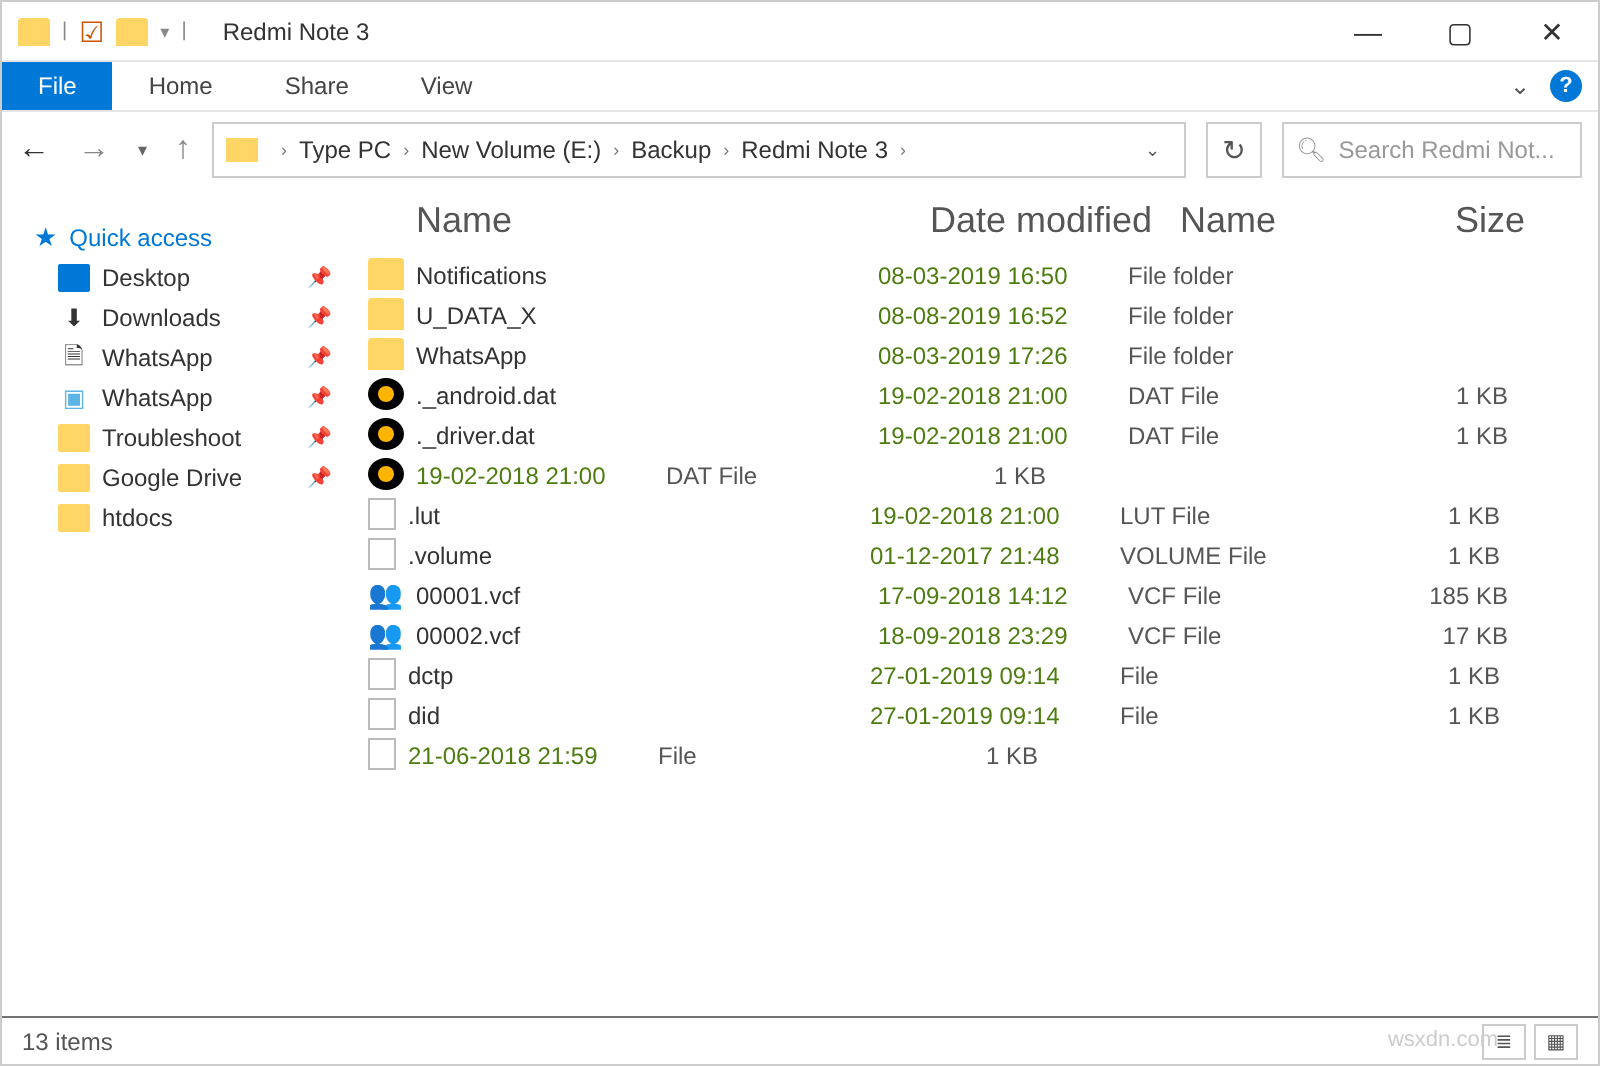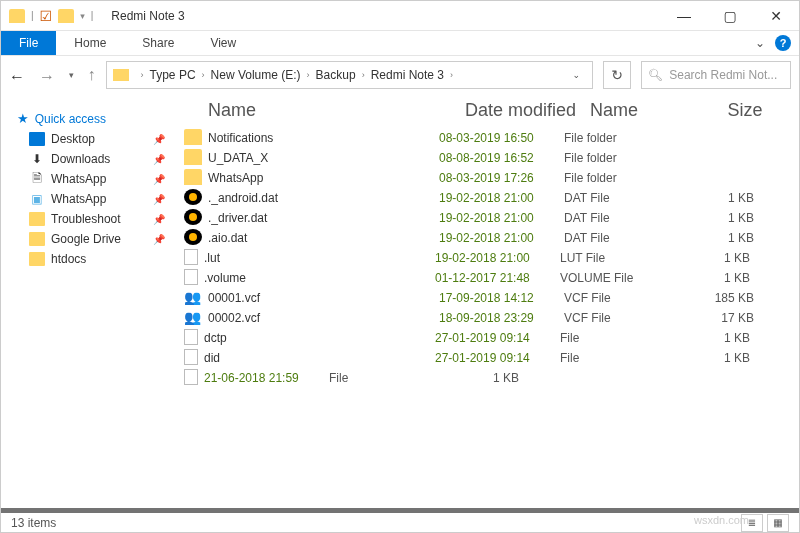--- a/index.html
+++ b/index.html
@@ -60,21 +60,21 @@
 .rico.dat { background: #000; border-radius: 50%; position: relative; }
 .rico.dat::after { content:""; width: 8px; height: 8px; background: #ffb400; border-radius: 50%; position: absolute; top: 4px; left: 5px; }
 .rico.file { border: 1px solid #bbb; background: #fff; width: 14px; height: 16px; }
 .rico.vcf { color: #0078d7; font-size: 14px; }
 .row .rname { width: 231px; white-space: nowrap; overflow: hidden; }
 .row .rdate { width: 125px; color: #4d7c0f; }
 .row .rtype { width: 120px; color: #555; }
 .row .rsize { width: 70px; text-align: right; color: #555; }
 
 
-.statusbar { position: absolute; bottom: 0; left: 0; right: 0; height: 24px; border-top: 5px solid #737373; display: flex; align-items: center; font-size: 12px; padding: 0 10px; color: #555; }
+.statusbar { position: absolute; bottom: 0; left: 0; right: 0; height: 24px; border-top: 1px solid #737373; display: flex; align-items: center; font-size: 12px; padding: 0 10px; color: #555; }
 .statusbar .views { margin-left: auto; display: flex; gap: 4px; }
 .statusbar .views div { width: 22px; height: 18px; border: 1px solid #ccc; display: flex; align-items: center; justify-content: center; font-size: 10px; }
 .watermark { position: absolute; bottom: 6px; right: 50px; font-size: 11px; color: #ccc; }
 </style>
 </head>
 <body>
 
 <div class="titlebar">
   <div class="qat">
     <span class="folder-mini"></span>
@@ -213,21 +213,20 @@
         </div>
         <div class="row">
           <span class="rico dat"></span>
           <span class="rname">._driver.dat</span>
           <span class="rdate">19-02-2018 21:00</span>
           <span class="rtype">DAT File</span>
           <span class="rsize">1 KB</span>
         </div>
         <div class="row">
           <span class="rico dat"></span>
-          <span class="rname">.aio.dat</span>
           <span class="rdate">19-02-2018 21:00</span>
           <span class="rtype">DAT File</span>
           <span class="rsize">1 KB</span>
         </div>
         <div class="row">
           <span class="rico file"></span>
           <span class="rname">.lut</span>
           <span class="rdate">19-02-2018 21:00</span>
           <span class="rtype">LUT File</span>
           <span class="rsize">1 KB</span>

